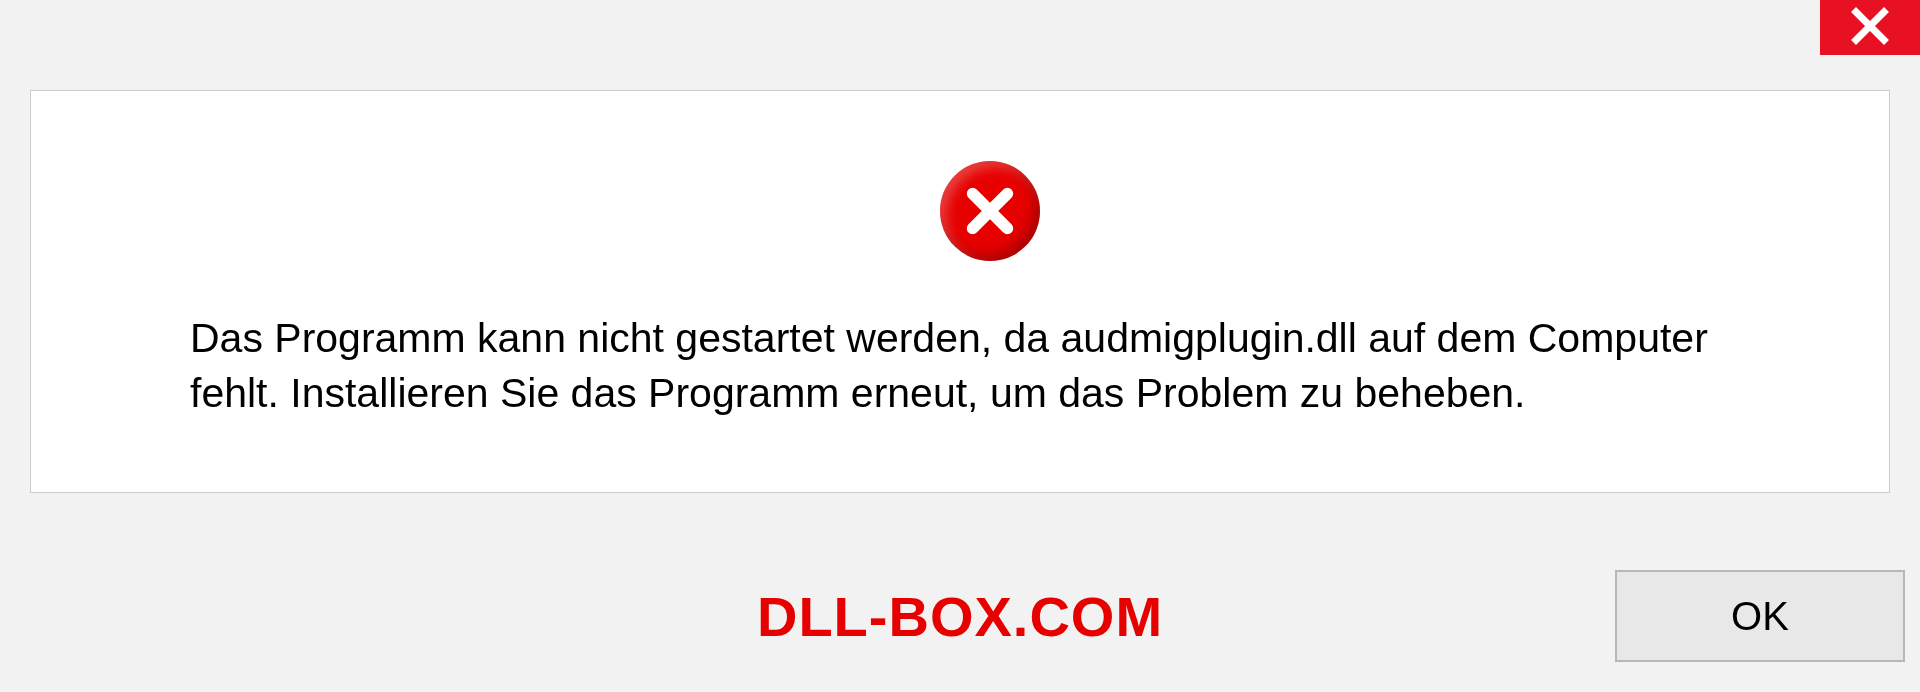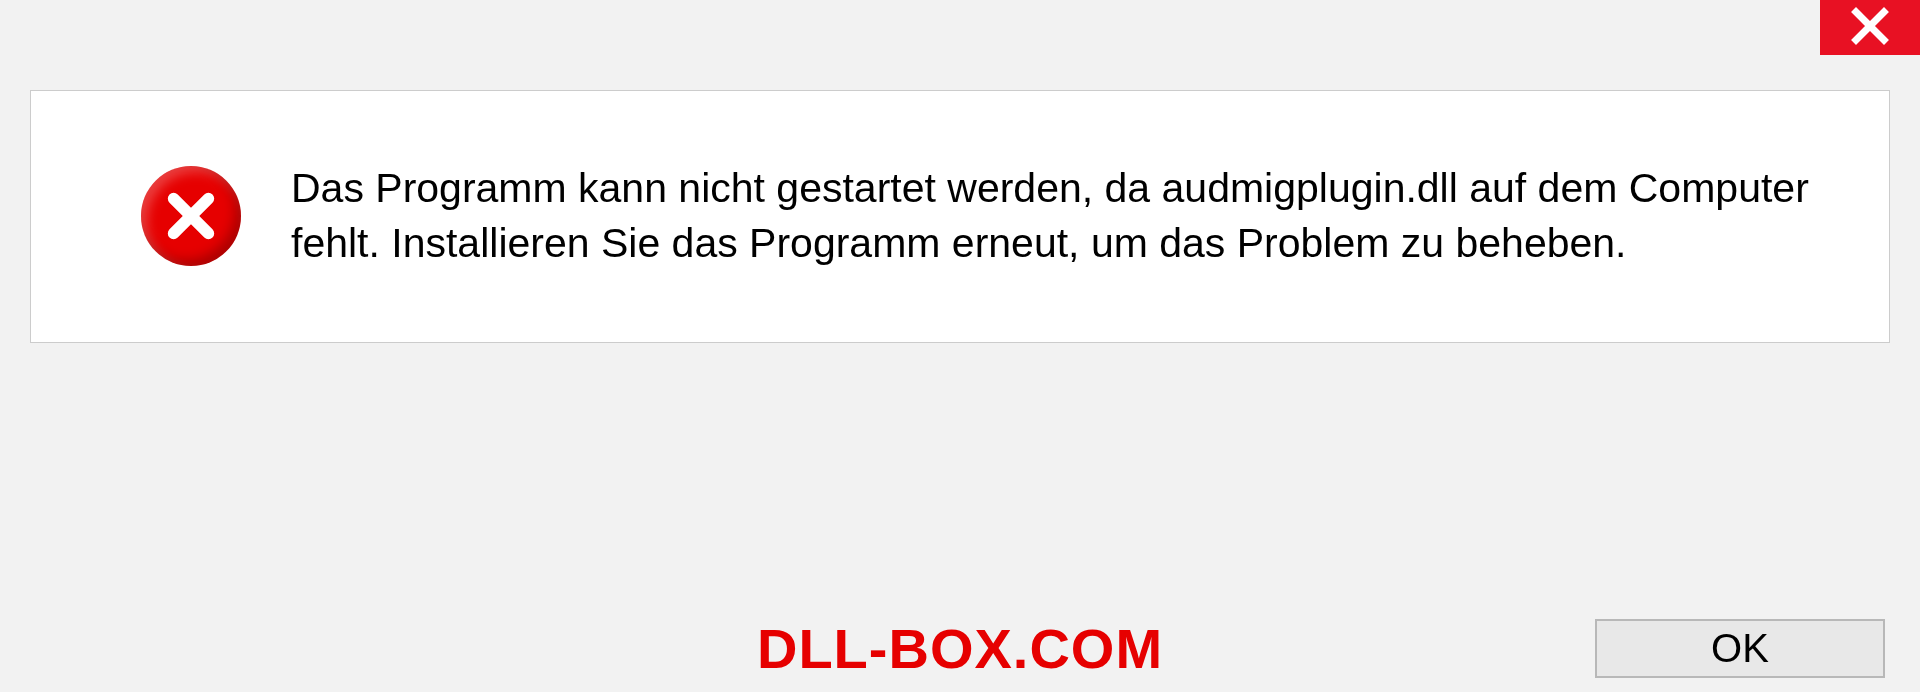--- a/index.html
+++ b/index.html
@@ -44,20 +44,21 @@
       height: 40px;
     }
     .content-box {
       margin: 5px 30px 0 30px;
       background: #fff;
       border: 1px solid #ccc;
       padding: 70px 50px 70px 110px;
       display: flex;
       align-items: center;
       gap: 50px;
+      flex-direction: column;
     }
     .error-icon {
       flex-shrink: 0;
       width: 100px;
       height: 100px;
       border-radius: 50%;
       background: #e60000;
       display: flex;
       align-items: center;
       justify-content: center;
@@ -68,41 +69,41 @@
       height: 58px;
     }
     .message {
       font-size: 41px;
       line-height: 1.35;
       color: #000;
       max-width: 1600px;
     }
     .footer {
       position: absolute;
-      bottom: 14px;
+      bottom: 30px;
       left: 0;
       right: 0;
       display: flex;
       align-items: center;
       justify-content: flex-end;
-      padding: 0 35px;
+      padding: 0 15px;
     }
     .watermark {
       position: absolute;
       left: 50%;
       transform: translateX(-50%);
       font-size: 56px;
       font-weight: 900;
       color: #e60000;
       letter-spacing: 1px;
       font-family: Arial, Helvetica, sans-serif;
     }
     .ok-btn {
       width: 290px;
-      height: 59px;
+      height: 92px;
       background: #e8e8e8;
       border: 2px solid #b8b8b8;
       font-size: 40px;
       color: #000;
       cursor: pointer;
       font-family: inherit;
     }
   </style>
 </head>
 <body>

